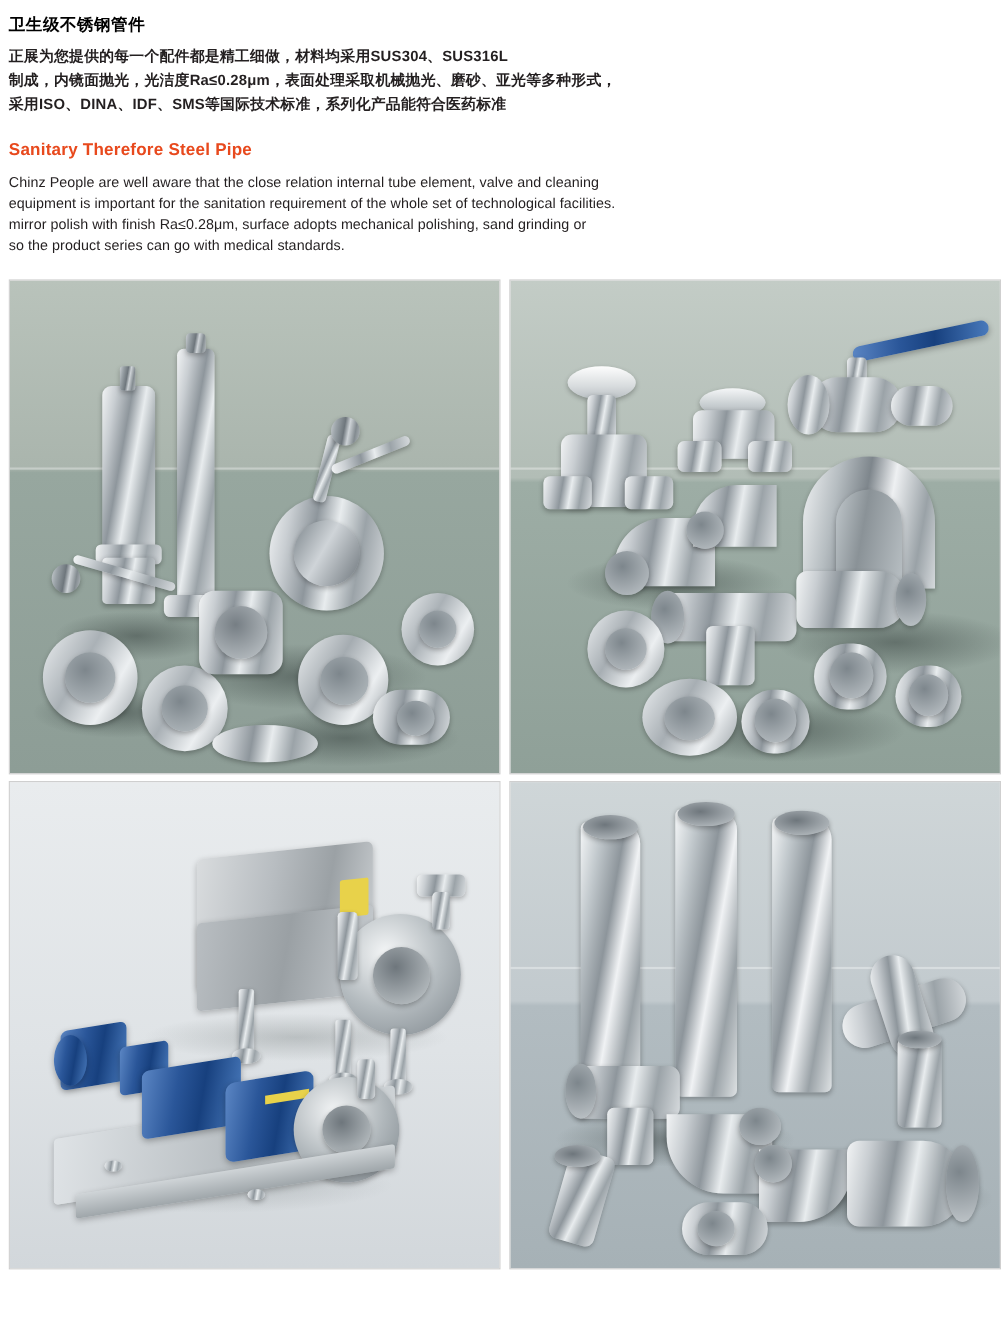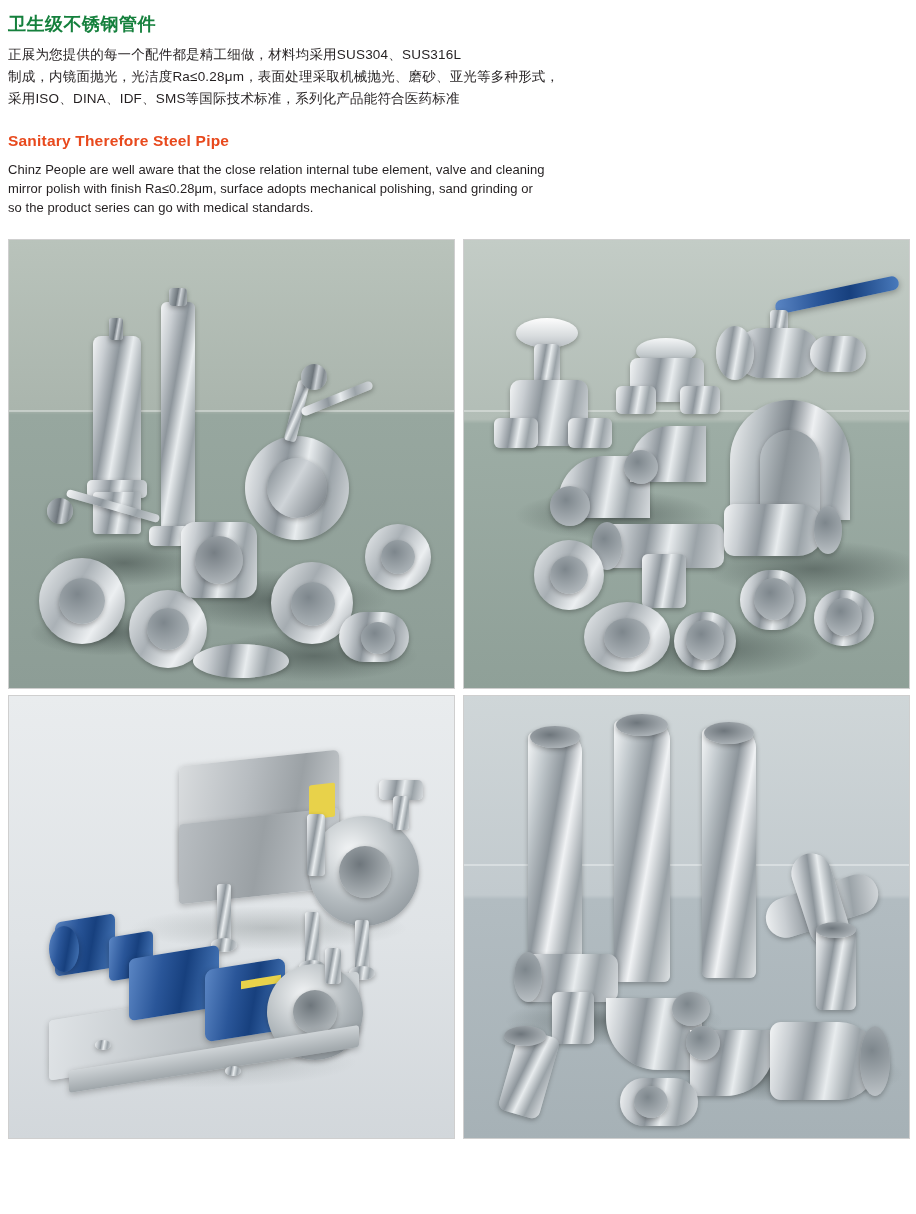--- a/index.html
+++ b/index.html
@@ -18,36 +18,37 @@
     position: relative;
     width: 916px;
     height: 1214px;
     box-sizing: border-box;
     padding: 0;
   }
   .content {
     padding: 14px 0 0 8px;
   }
   .title-cn {
-    font-size: 18px;
+    font-size: 15px;
     font-weight: bold;
-    color: #15803d;
+    color: #000000;
     letter-spacing: 0.5px;
     margin: 0 0 8px 0;
     line-height: 1.2;
   }
   .para-cn {
     font-size: 13.5px;
     line-height: 22px;
     color: #231f20;
     margin: 0 0 0 0;
     letter-spacing: 0.2px;
   }
   .para-cn div {
     white-space: nowrap;
+    font-weight: bold;
   }
   .title-en {
     font-size: 15.5px;
     font-weight: bold;
     color: #e8491d;
     margin: 22px 0 10px 0;
     letter-spacing: 0.2px;
   }
   .para-en {
     font-size: 13px;
@@ -146,20 +147,21 @@
     <div class="para-cn">
       <div>正展为您提供的每一个配件都是精工细做，材料均采用SUS304、SUS316L</div>
       <div>制成，内镜面抛光，光洁度Ra≤0.28μm，表面处理采取机械抛光、磨砂、亚光等多种形式，</div>
       <div>采用ISO、DINA、IDF、SMS等国际技术标准，系列化产品能符合医药标准</div>
     </div>
 
     <h2 class="title-en">Sanitary Therefore Steel Pipe</h2>
 
     <div class="para-en">
       <div>Chinz People are well aware that the close relation internal tube element, valve and cleaning</div>
+      <div>equipment is important for the sanitation requirement of the whole set of technological facilities.</div>
       <div>mirror polish with finish Ra≤0.28μm, surface adopts mechanical polishing, sand grinding or</div>
       <div>so the product series can go with medical standards.</div>
     </div>
   </div>
 
   <div class="gallery">
     <div class="grid">
 
       <div class="photo bg-fittings">
         <div class="floor-shine"></div>

